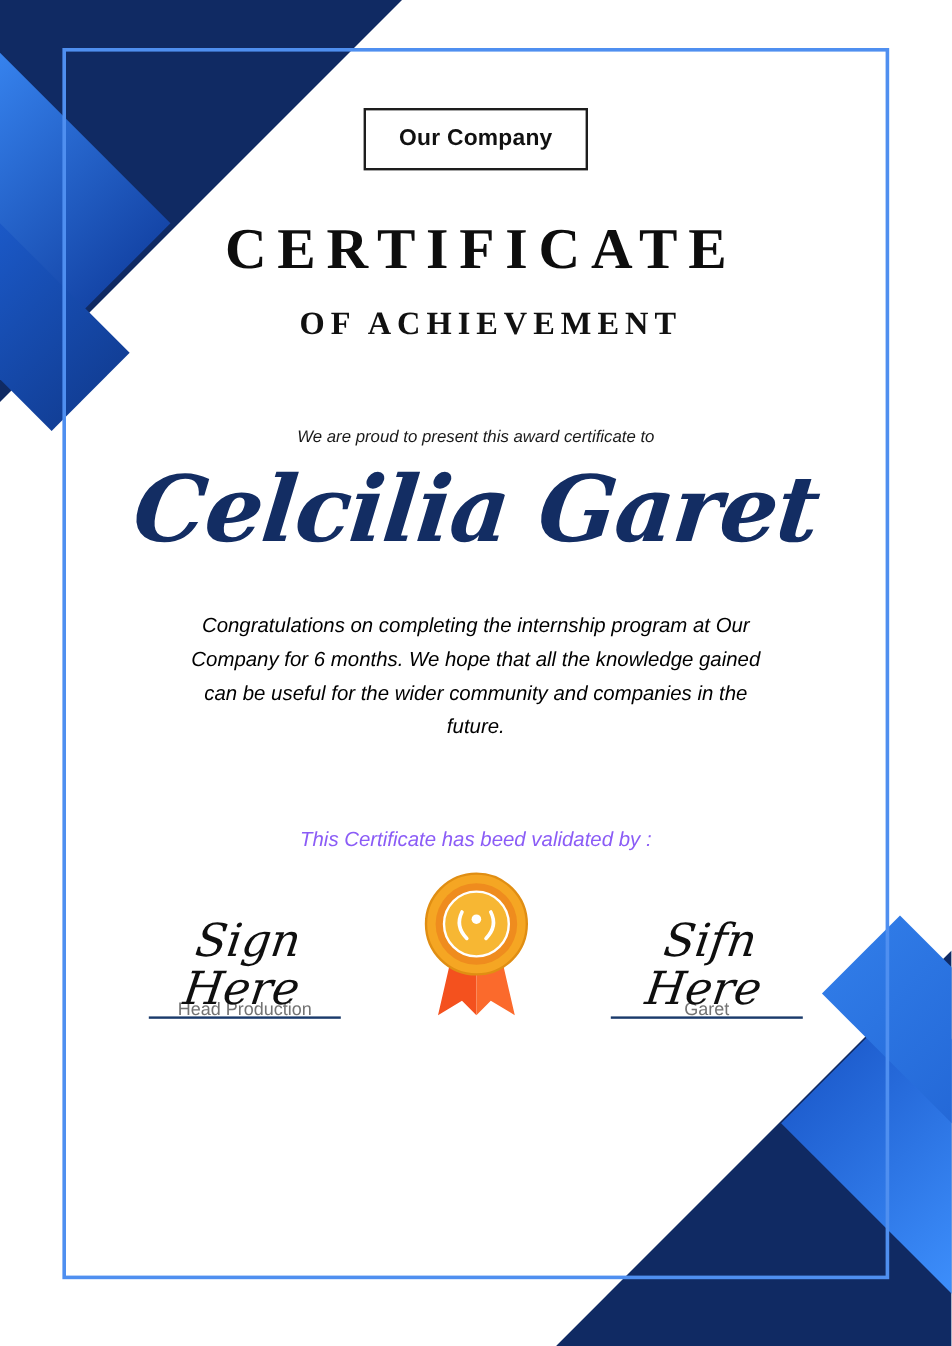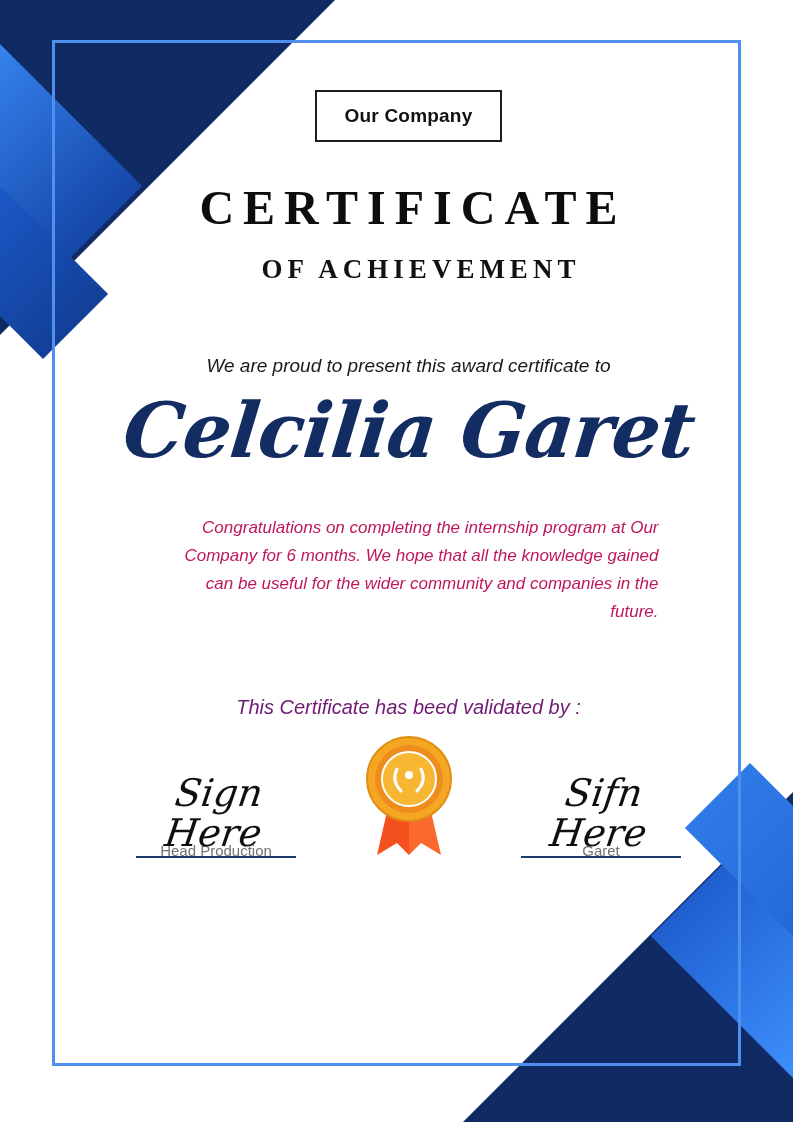--- a/index.html
+++ b/index.html
@@ -100,21 +100,21 @@
     width: 689px;
     height: 1026px;
     border: 3px solid #4f8ff0;
     box-sizing: border-box;
     background: transparent;
   }
 
   
   .content {
     position: absolute;
-    left: 64px;
+    left: 52px;
     top: 40px;
     width: 689px;
     height: 778px;
     box-sizing: border-box;
     display: flex;
     flex-direction: column;
     align-items: center;
     text-align: center;
   }
 
@@ -153,21 +153,21 @@
 
   .rule {
     margin-top: 24px;
     width: 332px;
     height: 2px;
     background: #1a3a6b;
   }
 
   .present-line {
     margin-top: 46px;
-    font-size: 19px;
+    font-size: 14px;
     font-style: italic;
     color: #1a1a1a;
   }
 
   .recipient {
     margin-top: 6px;
     font-family: "DejaVu Serif", serif;
     font-style: italic;
     font-weight: 700;
     font-size: 76px;
@@ -176,36 +176,35 @@
     line-height: 1.25;
     transform: skewX(-6deg);
   }
 
   .body-text {
     margin-top: 36px;
     width: 500px;
     font-size: 17px;
     font-style: italic;
     line-height: 1.65;
-    color: #be185d;
-    text-align: right;
+    color: #000000;
   }
 
   .rule2 {
     margin-top: 38px;
     width: 375px;
     height: 2px;
     background: #1a3a6b;
   }
 
   .validated {
     margin-top: 32px;
-    font-size: 20px;
-    font-style: italic;
-    color: #701a75;
+    font-size: 17px;
+    font-style: italic;
+    color: #8b5cf6;
   }
 
   .signatures {
     margin-top: 10px;
     width: 560px;
     display: flex;
     justify-content: space-between;
     align-items: flex-end;
   }
 

